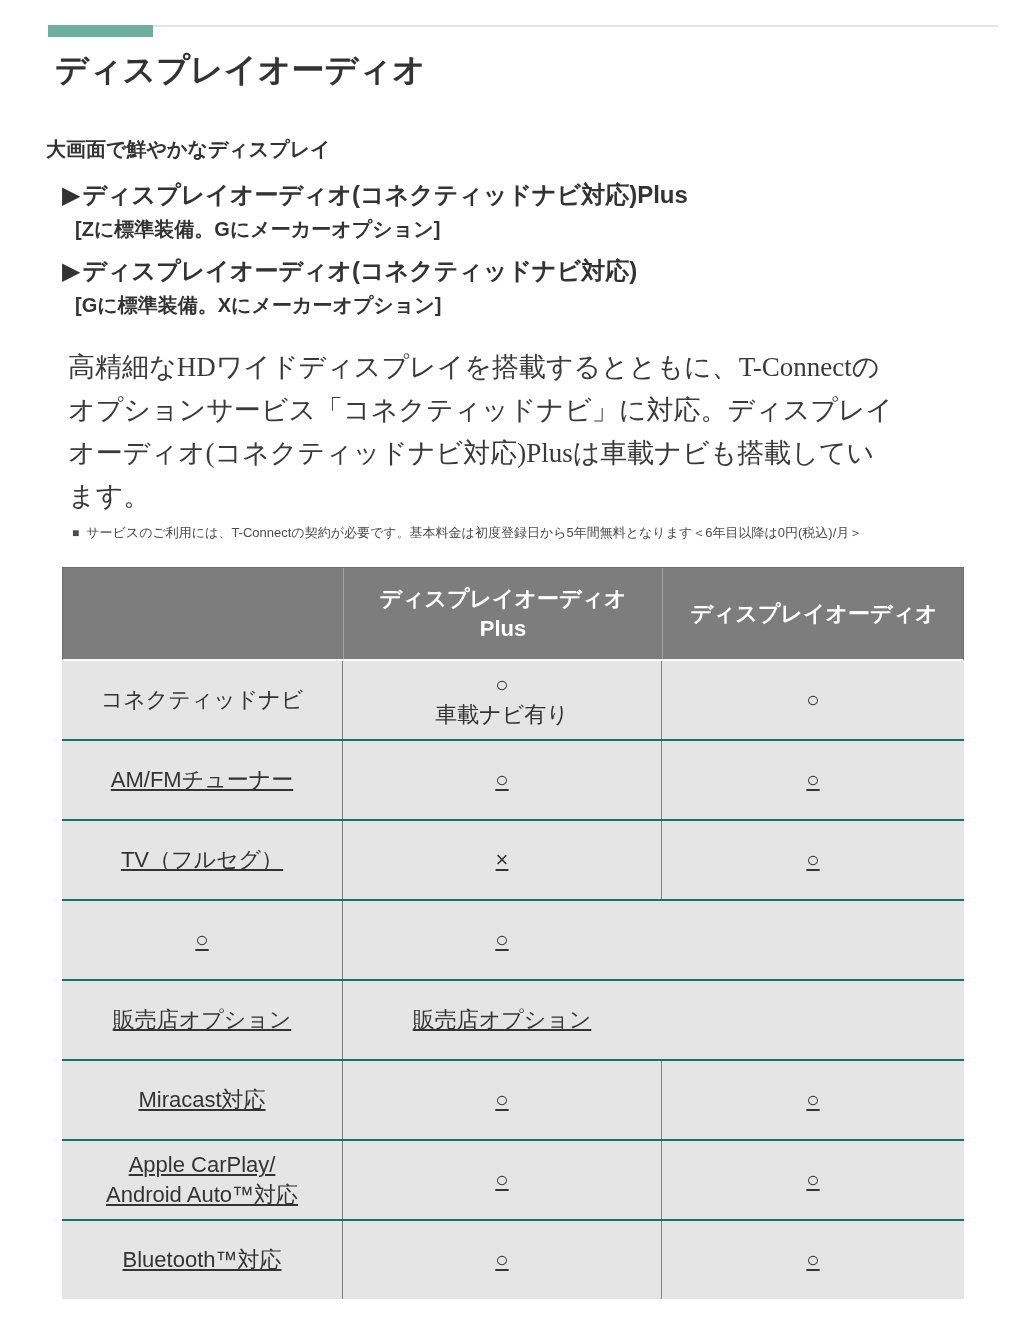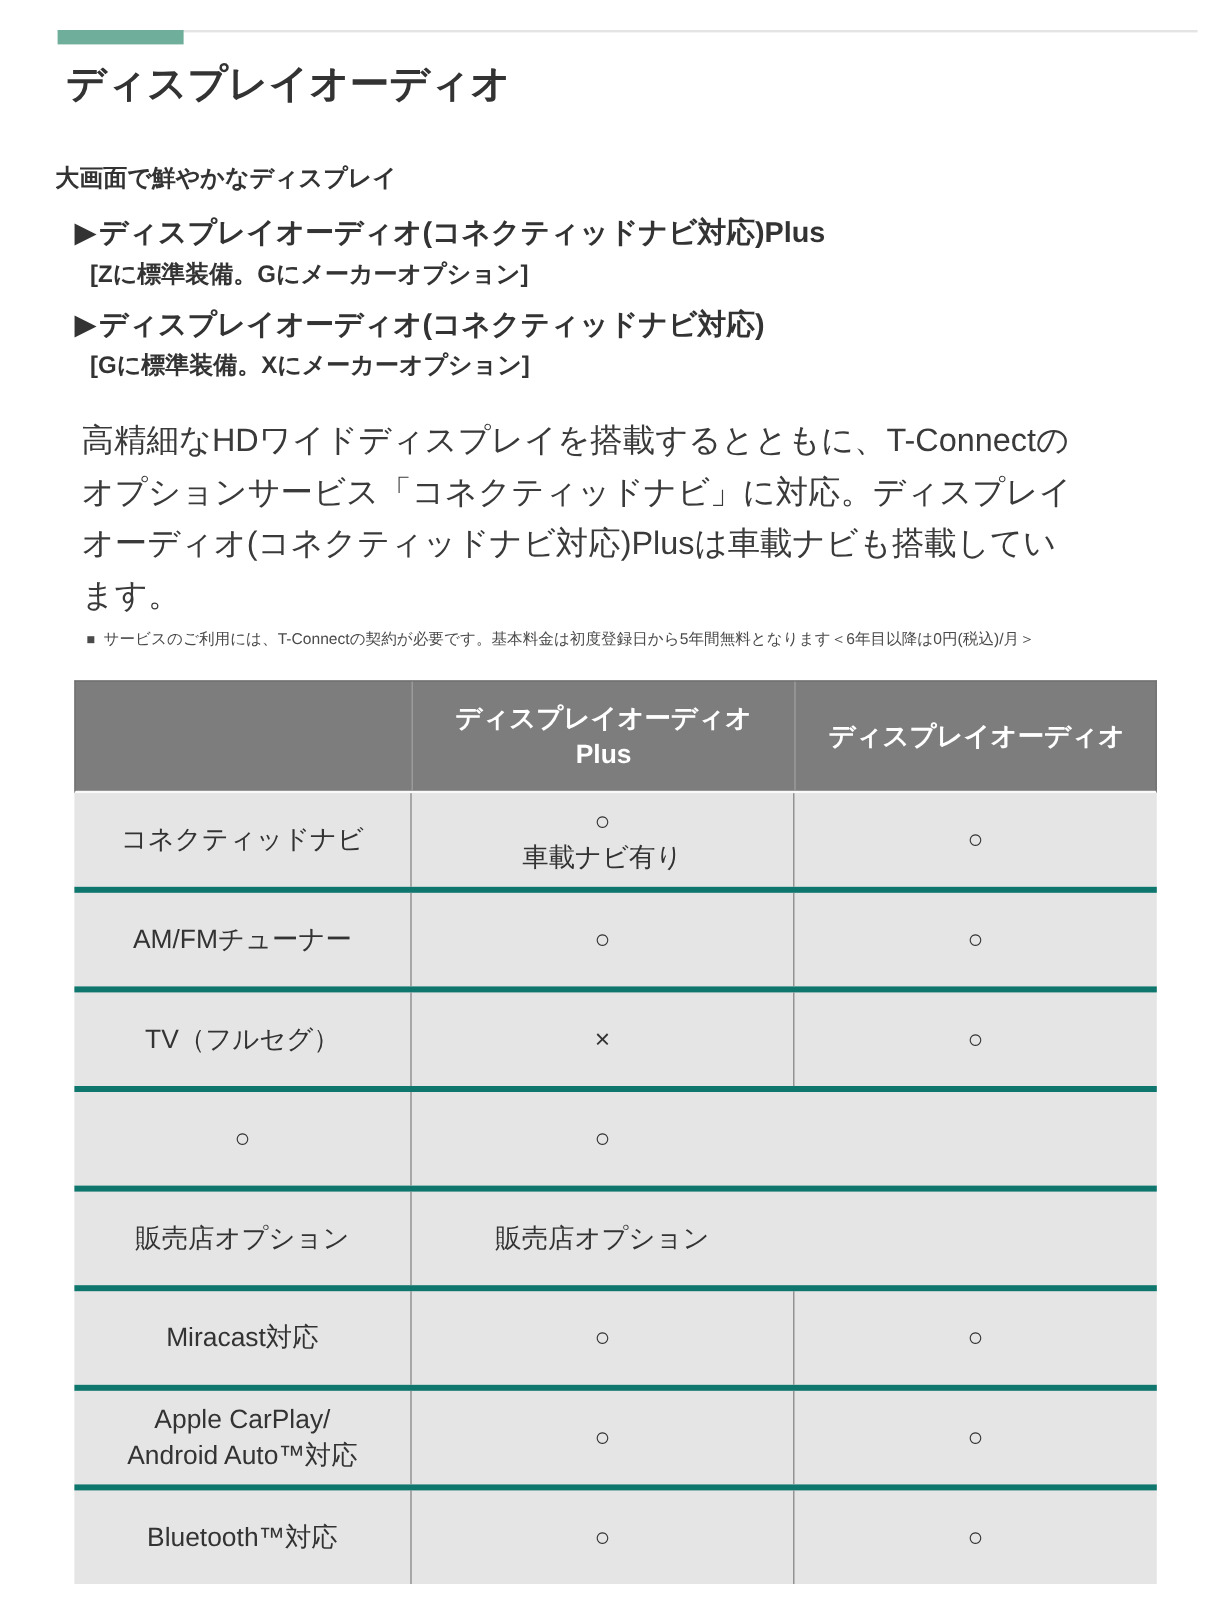--- a/index.html
+++ b/index.html
@@ -38,21 +38,21 @@
   .feature-availability {
     margin: 6px 0 0 13px;
     font-size: 20px; font-weight: 600; line-height: 1.3;
     color: #333333;
   }
   .description {
     margin: 28px 30px 0 68px;
     font-size: 27px; line-height: 1.59;
     color: #3a3a3a;
   }
-  .desc-line { display: block; }
+  .desc-line { display: block; font-family: Liberation Serif, serif; }
   .note {
     margin: 6px 0 0 72px;
     font-size: 13px; line-height: 1.4;
     color: #4a4a4a;
   }
   .note-marker { font-size: 12px; margin-right: 7px; }
   .spec-table {
     margin: 25px 0 0 62px;
     width: 902px;
   }
@@ -70,21 +70,21 @@
     align-items: center; justify-content: center;
     text-align: center;
     font-size: 22px; font-weight: bold; line-height: 1.35;
   }
   .th + .th { border-left: 1px solid #a2a2a2; }
   .trow {
     display: grid;
     grid-template-columns: 280px 319px 303px;
     background: #e5e5e5;
   }
-  .trow + .trow { border-top: 5px solid #0f766e; }
+  .trow + .trow { border-top: 2px solid #0f766e; text-decoration: underline; }
   .td {
     min-height: 78px;
     display: flex; align-items: center; justify-content: center;
     text-align: center;
     font-size: 22px; line-height: 1.35;
     color: #333333;
   }
   .td + .td { border-left: 1px solid #7f7f7f; }
   .stacked { flex-direction: column; }
 </style>

